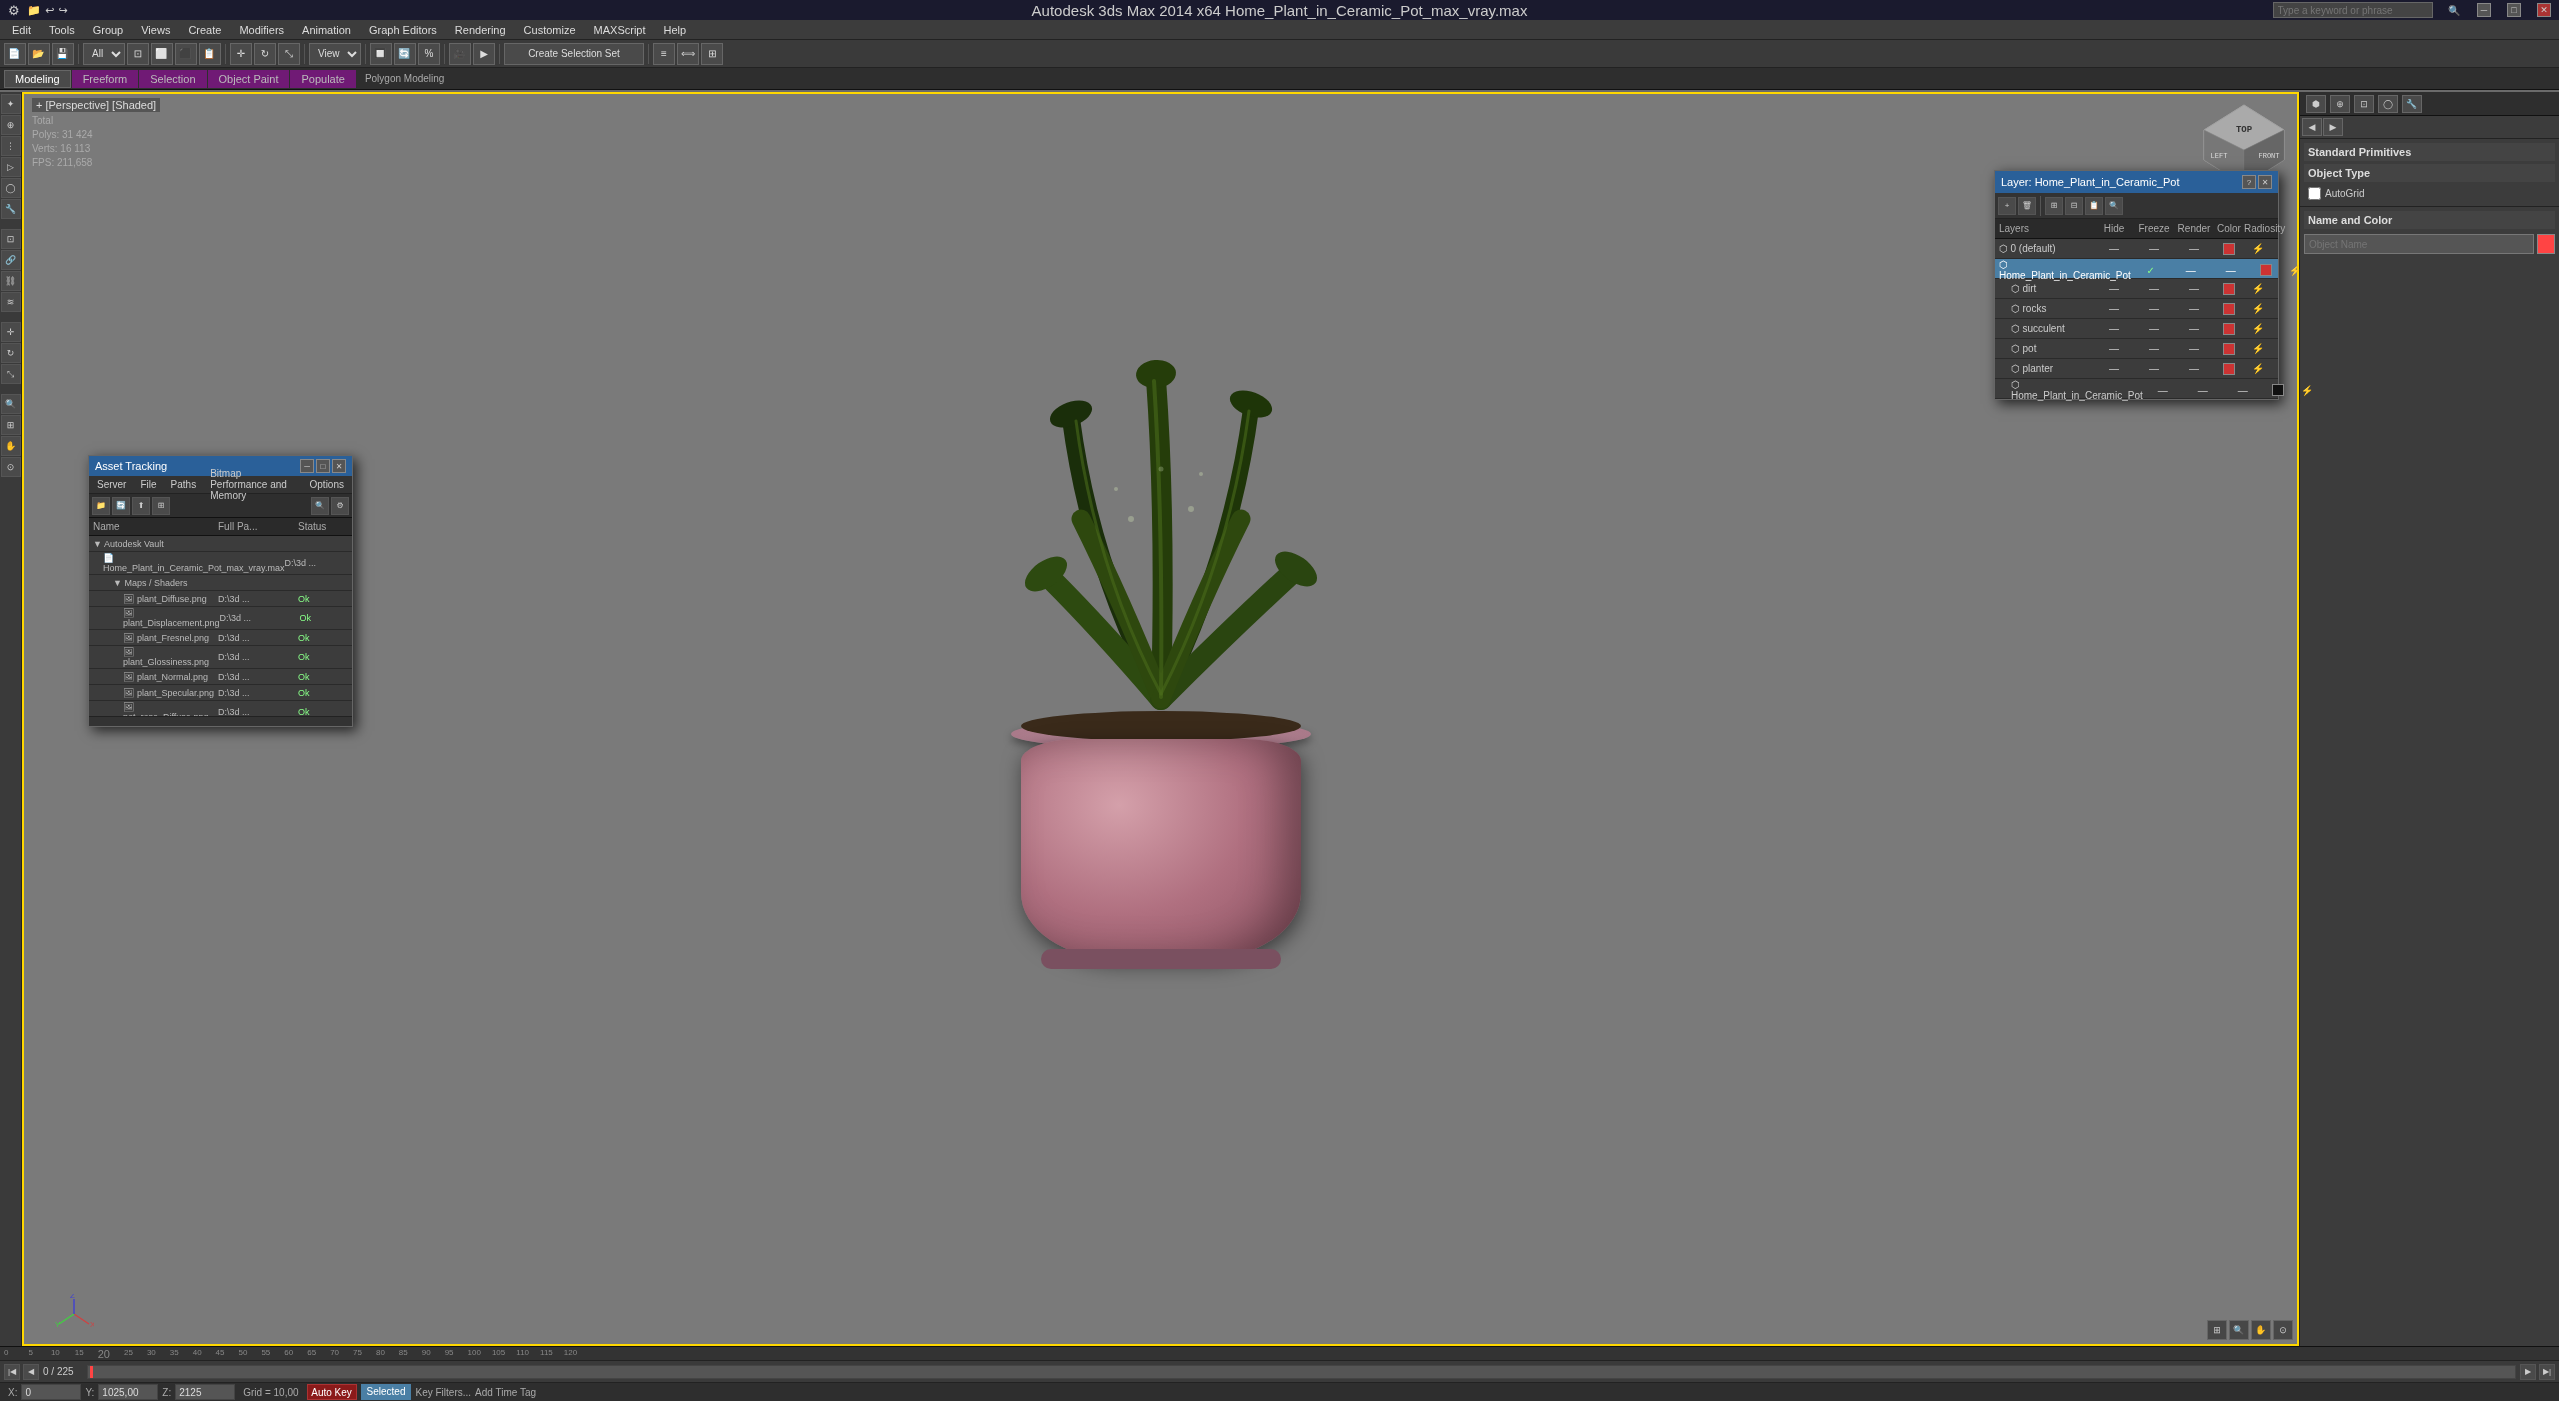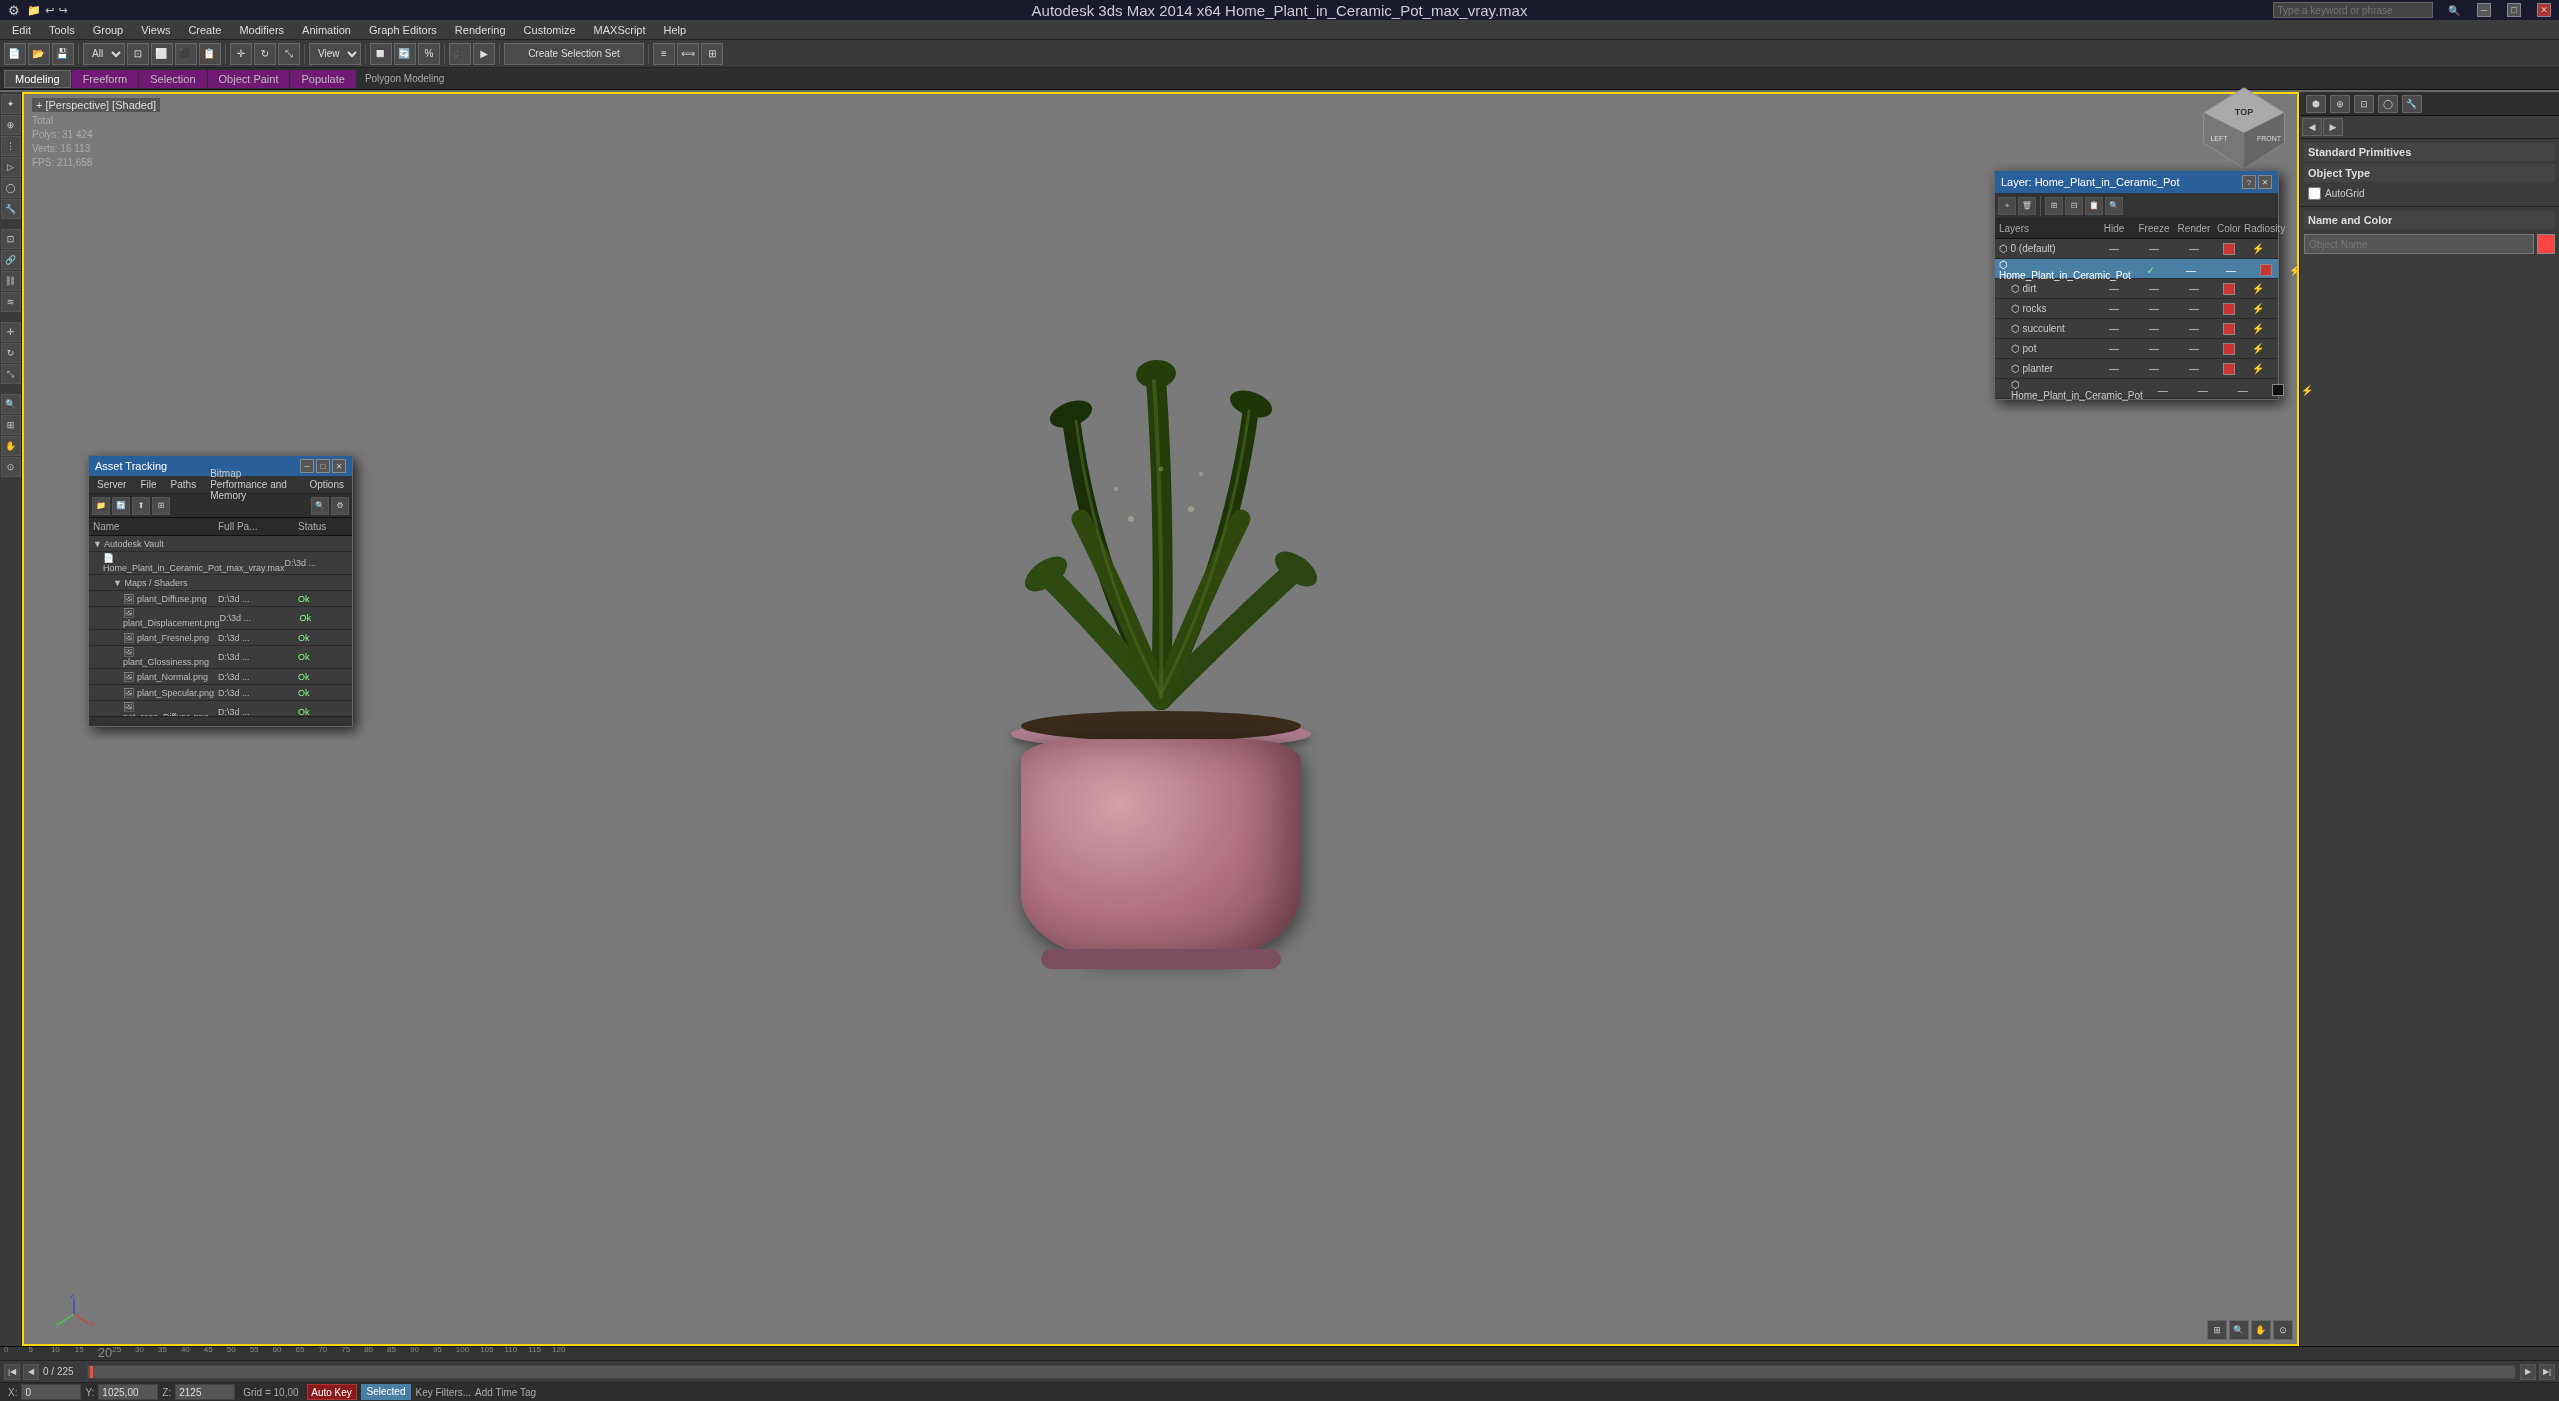--- a/index.html
+++ b/index.html
@@ -620,25 +620,26 @@
       background: #333;
       display: flex;
       align-items: flex-end;
       overflow: hidden;
       border-bottom: 1px solid #222;
     }
 
     
     #nav-cube {
       position: absolute;
-      top: 83px;
+      top: 100px;
       right: 270px;
       width: 90px;
       height: 90px;
       z-index: 20;
+      font-family: Liberation Mono, monospace;
     }
 
     
     .viewport-corner-btns {
       position: absolute;
       bottom: 4px;
       right: 4px;
       display: flex;
       gap: 2px;
     }
@@ -1081,21 +1082,21 @@
 </div>
 
 <div id="bottom-bar">
 
   <div id="timeline-ruler" style="height:14px;background:#333;overflow:hidden;border-bottom:1px solid #222;display:flex;align-items:flex-end;padding:0 4px;">
     <div style="display:flex;gap:0;width:100%;">
       <span style="font-size:8px;color:#888;margin-right:20px;">0</span>
       <span style="font-size:8px;color:#888;margin-right:18px;">5</span>
       <span style="font-size:8px;color:#888;margin-right:15px;">10</span>
       <span style="font-size:8px;color:#888;margin-right:14px;">15</span>
-      <span style="font-size:13px;color:#888;">20</span>
+      <span style="font-size:11px;color:#888;margin-right:14px;">20</span>
       <span style="font-size:8px;color:#888;margin-right:14px;">25</span>
       <span style="font-size:8px;color:#888;margin-right:14px;">30</span>
       <span style="font-size:8px;color:#888;margin-right:14px;">35</span>
       <span style="font-size:8px;color:#888;margin-right:14px;">40</span>
       <span style="font-size:8px;color:#888;margin-right:14px;">45</span>
       <span style="font-size:8px;color:#888;margin-right:14px;">50</span>
       <span style="font-size:8px;color:#888;margin-right:14px;">55</span>
       <span style="font-size:8px;color:#888;margin-right:14px;">60</span>
       <span style="font-size:8px;color:#888;margin-right:14px;">65</span>
       <span style="font-size:8px;color:#888;margin-right:14px;">70</span>

